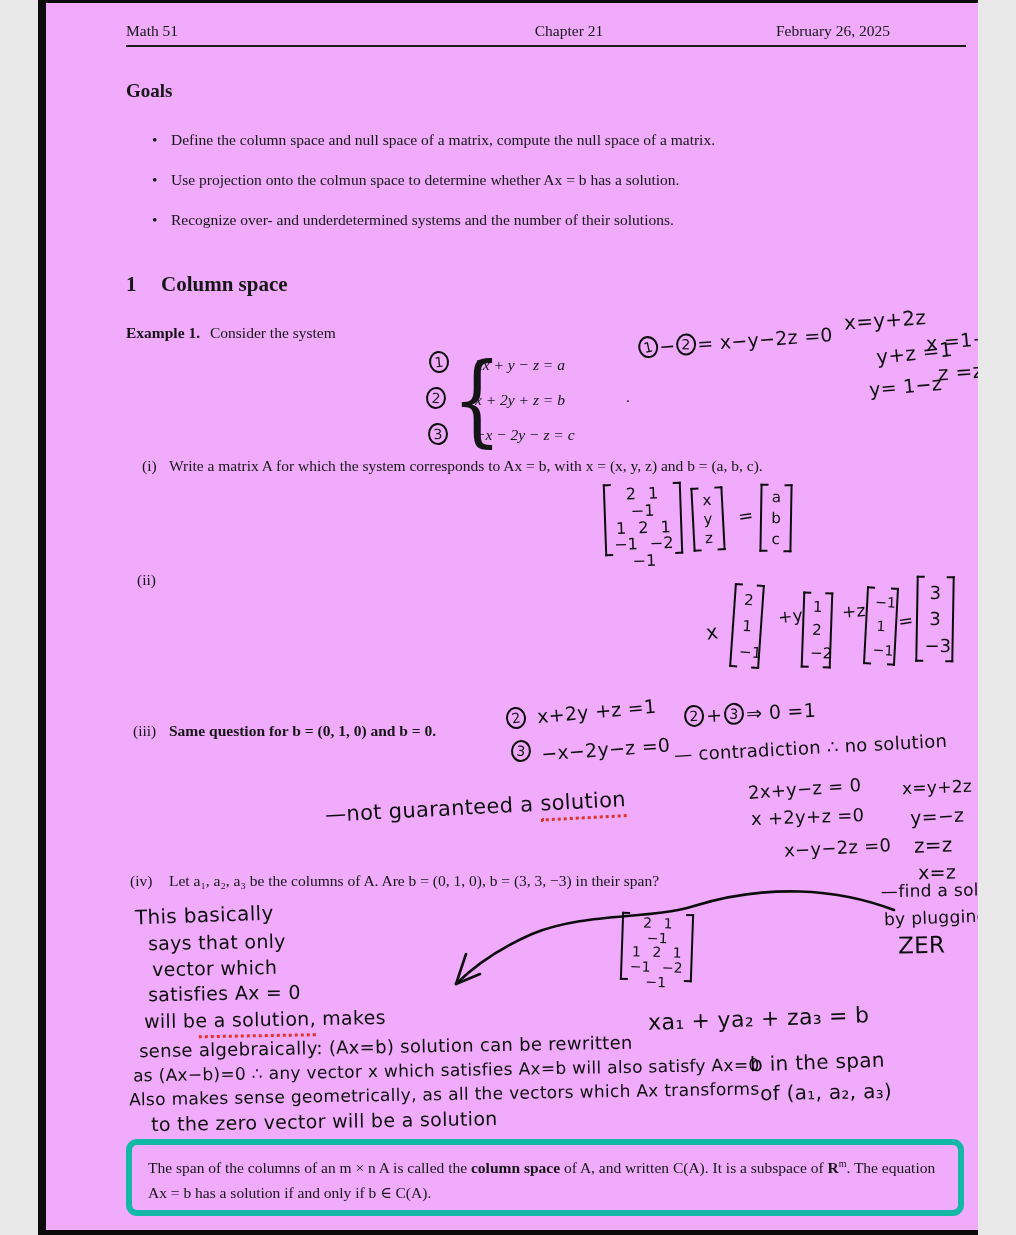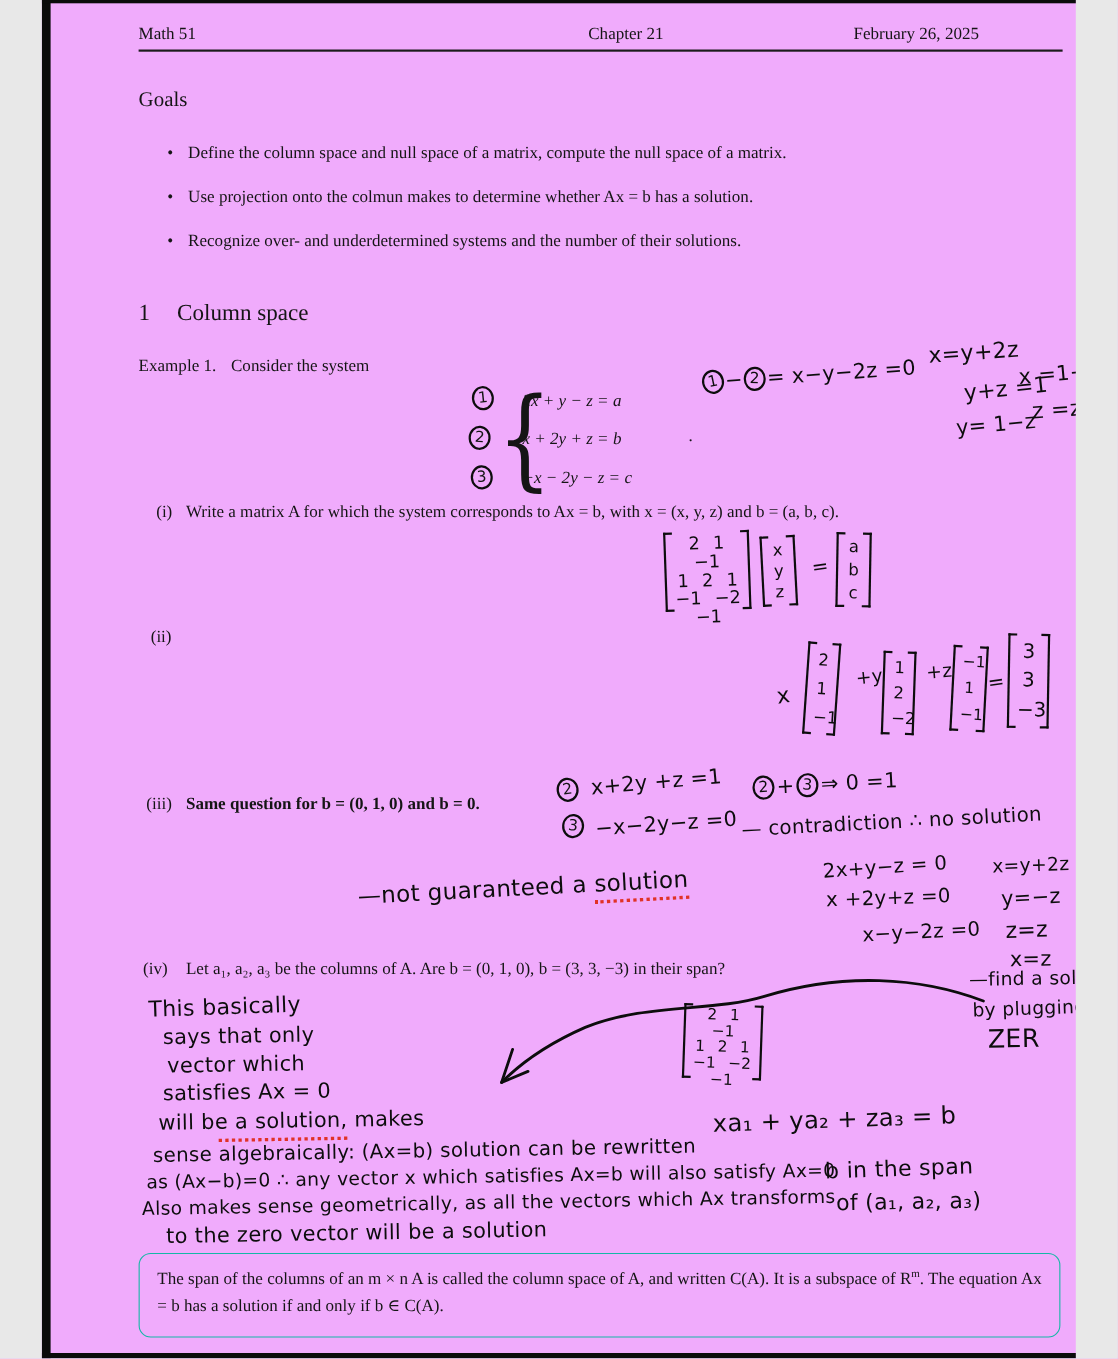--- a/index.html
+++ b/index.html
@@ -3,21 +3,21 @@
 <meta charset="utf-8">
 <style>
   html,body { margin:0; padding:0; background:#e8e8e8; }
   #page {
     position:relative; width:940px; height:1235px; background:#f0abfc;
     font-family:"Liberation Serif","DejaVu Serif",serif; color:#151515;
     overflow:hidden; margin:0 auto;
   }
   .abs { position:absolute; }
   .print { position:absolute; font-size:15.5px; white-space:nowrap; }
-  .bold { font-weight:normal; }
+  .bold { font-weight:bold; }
   .ital { font-style:italic; }
   .edge { position:absolute; background:#0b0b0b; }
   .rule { position:absolute; background:#1c1c1c; }
   
   .hw {
     position:absolute; font-family:"DejaVu Sans",sans-serif; color:#0d0d0d;
     font-size:18px; white-space:nowrap; letter-spacing:0.3px;
   }
   .circ {
     display:inline-flex; align-items:center; justify-content:center;
@@ -34,21 +34,21 @@
   .mat::before { content:""; position:absolute; left:0; top:0; bottom:0; width:6px;
     border:2.2px solid #0d0d0d; border-right:none; }
   .mat::after  { content:""; position:absolute; right:0; top:0; bottom:0; width:6px;
     border:2.2px solid #0d0d0d; border-left:none; }
   .mat .row { line-height:1.05; word-spacing:7px; }
   .brace { position:absolute; font-family:"DejaVu Serif",serif; font-weight:400; color:#151515; }
   .dot-bottom { border-bottom:3.5px dotted #e03226; padding-bottom:3px; }
   .dot-top { border-top:3.5px dotted #e03226; padding-top:1px; }
   .defbox {
     position:absolute; left:88px; top:1139px; width:838px; height:77px;
-    border:1px solid #14b8a6; border-radius:11px; box-sizing:border-box;
+    border:6px solid #14b8a6; border-radius:11px; box-sizing:border-box;
     padding:11px 16px 0 16px; font-size:15.5px; line-height:1.6;
   }
   sup { font-size:10px; }
 </style>
 </head>
 <body>
 
 <div id="page">
 
   <div class="edge" style="left:0;top:0;width:8px;height:1235px;"></div>
@@ -58,21 +58,21 @@
 
   <div class="print" style="left:88px;top:22px;">Math 51</div>
   <div class="print" style="left:0;top:22px;width:1016px;text-align:center;margin-left:23px;">Chapter 21</div>
   <div class="print" style="right:88px;top:22px;">February 26, 2025</div>
   <div class="rule" style="left:88px;top:45px;width:840px;height:2px;"></div>
 
   <div class="print bold" style="left:88px;top:80px;font-size:19px;">Goals</div>
   <div class="print" style="left:114px;top:131px;">•</div>
   <div class="print" style="left:133px;top:131px;">Define the column space and null space of a matrix, compute the null space of a matrix.</div>
   <div class="print" style="left:114px;top:171px;">•</div>
-  <div class="print" style="left:133px;top:171px;">Use projection onto the colmun makes to determine whether Ax = b has a solution.</div>
+  <div class="print" style="left:133px;top:171px;">Use projection onto the colmun space to determine whether Ax = b has a solution.</div>
   <div class="print" style="left:114px;top:211px;">•</div>
   <div class="print" style="left:133px;top:211px;">Recognize over- and underdetermined systems and the number of their solutions.</div>
 
   <div class="print bold" style="left:88px;top:272px;font-size:21px;">1</div>
   <div class="print bold" style="left:123px;top:272px;font-size:21px;">Column space</div>
 
   <div class="print bold" style="left:88px;top:324px;">Example 1.</div>
   <div class="print" style="left:172px;top:324px;">Consider the system</div>
 
   <div class="circ circ-abs" style="left:391px;top:351px;transform:rotate(-6deg);">1</div>

